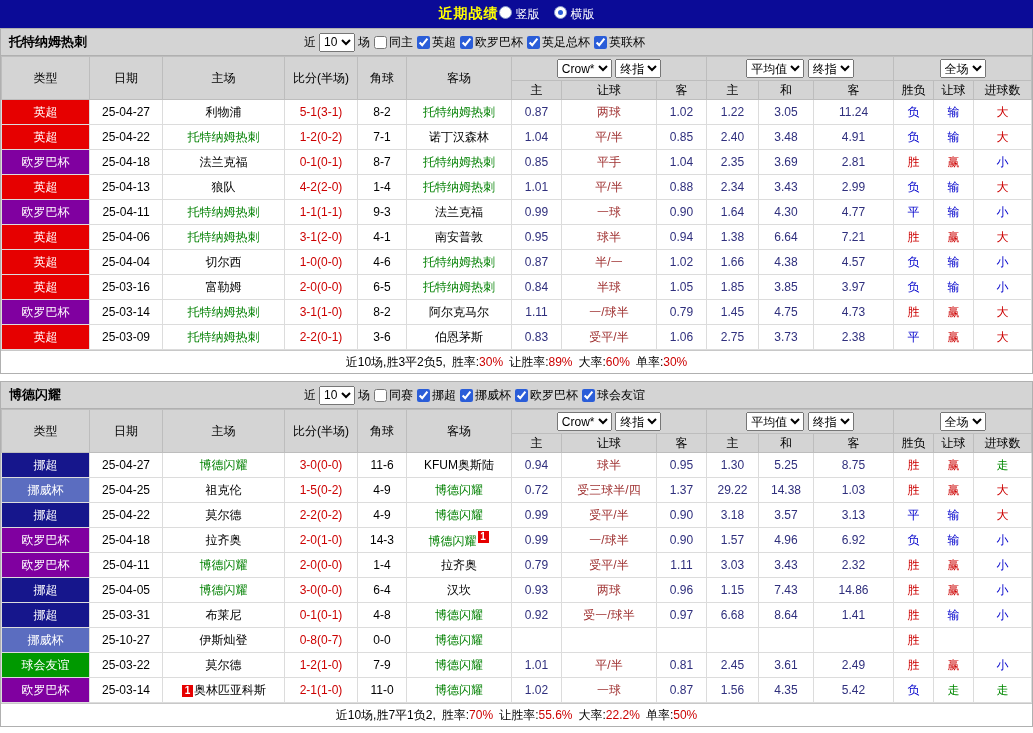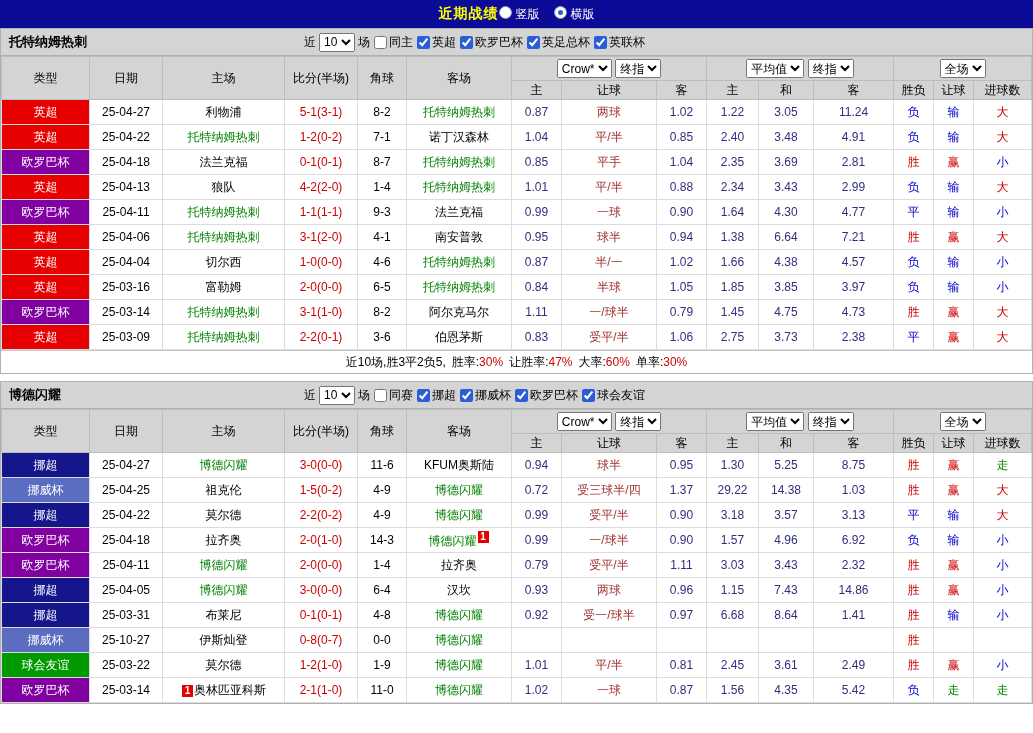--- a/index.html
+++ b/index.html
@@ -310,21 +310,21 @@
             <td style="color: rgb(0, 0, 204);">平</td>
             <td style="color: rgb(204, 0, 0);">赢</td>
             <td style="color: rgb(204, 0, 0);">大</td>
           </tr>
         </tbody>
     </table>
 
     <div class="summary">
       <span>近10场,胜3平2负5, </span>
       <span class="stat"><span>胜率:</span><span class="red">30%</span></span>
-      <span class="stat"><span>让胜率:</span><span class="red">47%</span></span>
+      <span class="stat"><span>让胜率:</span><span class="red">89%</span></span>
       <span class="stat"><span>大率:</span><span class="red">60%</span></span>
       <span class="stat"><span>单率:</span><span class="red">30%</span></span>
     </div>
   </section>
 
   <section class="block">
     <div class="block-title">
       <span class="team-name">博德闪耀</span>
       <span class="filterbar">
         <span>近</span>
@@ -538,21 +538,21 @@
             <td class="odds"></td>
             <td style="color: rgb(204, 0, 0);">胜</td>
             <td></td>
             <td></td>
           </tr>
           <tr>
             <td class="lg" style="background: rgb(0, 153, 0);">球会友谊</td>
             <td>25-03-22</td>
             <td><span>莫尔德</span></td>
             <td class="score">1-2(1-0)</td>
-            <td>1-9</td>
+            <td>7-9</td>
             <td><span class="focus">博德闪耀</span></td>
             <td class="odds">1.01</td>
             <td class="hcp">平/半</td>
             <td class="odds">0.81</td>
             <td class="odds">2.45</td>
             <td class="odds">3.61</td>
             <td class="odds">2.49</td>
             <td style="color: rgb(204, 0, 0);">胜</td>
             <td style="color: rgb(204, 0, 0);">赢</td>
             <td style="color: rgb(0, 0, 204);">小</td>
@@ -570,15 +570,22 @@
             <td class="odds">1.56</td>
             <td class="odds">4.35</td>
             <td class="odds">5.42</td>
             <td style="color: rgb(0, 0, 204);">负</td>
             <td style="color: rgb(0, 136, 0);">走</td>
             <td style="color: rgb(0, 136, 0);">走</td>
           </tr>
         </tbody>
     </table>
 
+    <div class="summary">
+      <span>近10场,胜7平1负2, </span>
+      <span class="stat"><span>胜率:</span><span class="red">70%</span></span>
+      <span class="stat"><span>让胜率:</span><span class="red">55.6%</span></span>
+      <span class="stat"><span>大率:</span><span class="red">22.2%</span></span>
+      <span class="stat"><span>单率:</span><span class="red">50%</span></span>
+    </div>
   </section>
 
 </div>
 
 </body></html>

